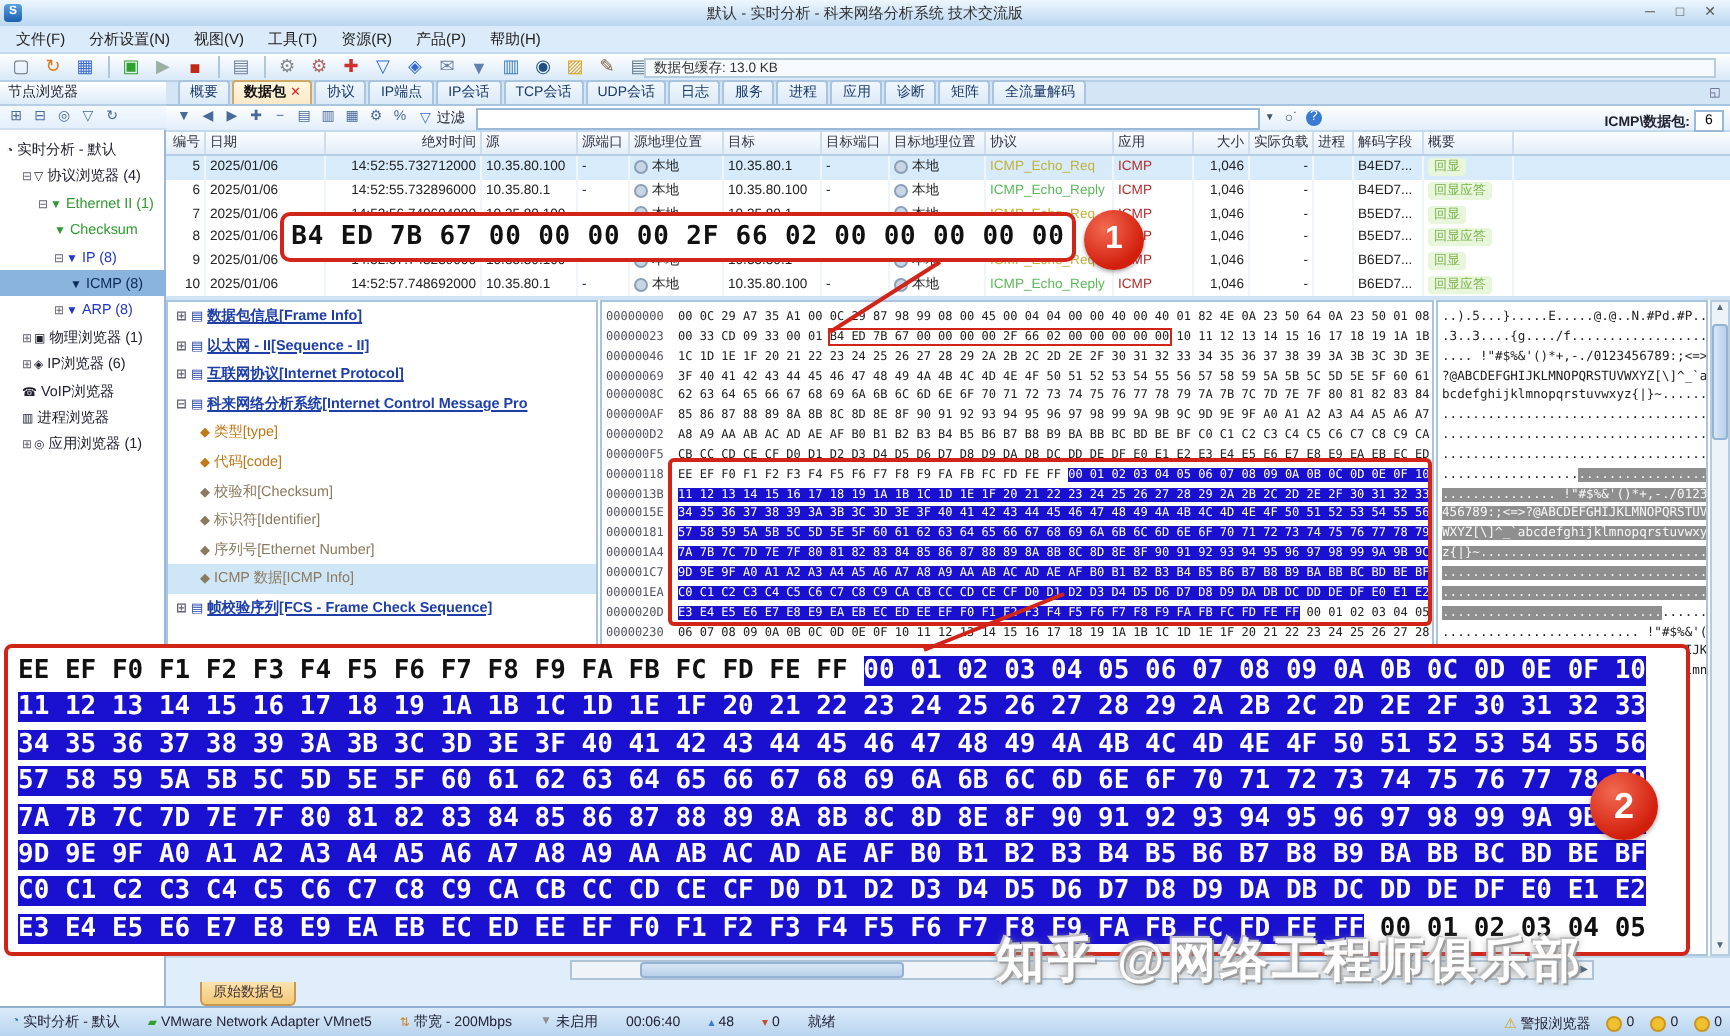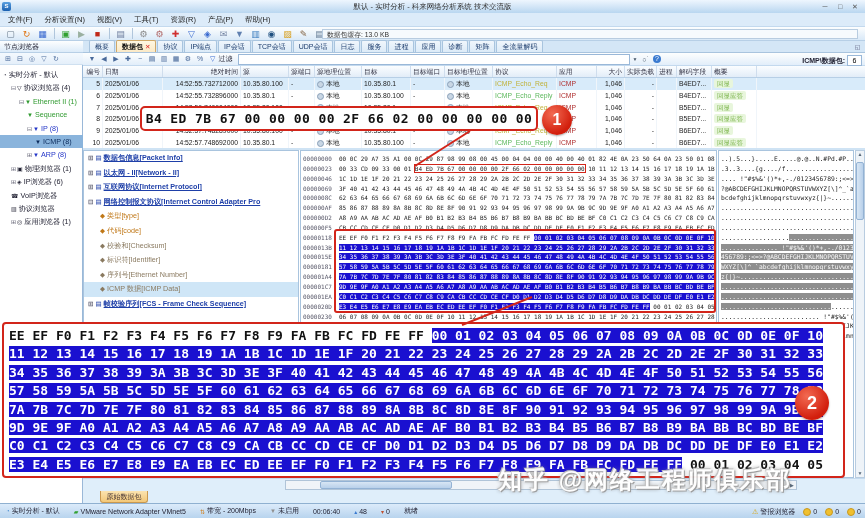--- a/index.html
+++ b/index.html
@@ -169,28 +169,28 @@
     <span class="nb-strip-icon">⊞</span>
     <span class="nb-strip-icon">⊟</span>
     <span class="nb-strip-icon">◎</span>
     <span class="nb-strip-icon">▽</span>
     <span class="nb-strip-icon">↻</span>
   </div>
 <div class="abs" id="nb-tree">
     <div class="nbr" style="padding-left: 3px;"><span class="nico">◔</span><span>实时分析 - 默认</span></div>
     <div class="nbr" style="padding-left: 11px;"><span class="exp">⊟</span><span class="nico">▽</span><span>协议浏览器 (4)</span></div>
     <div class="nbr green" style="padding-left: 19px;"><span class="exp">⊟</span><span class="nico">▼</span><span>Ethernet II (1)</span></div>
-    <div class="nbr green" style="padding-left: 27px;"><span class="nico">▼</span><span>Sequence</span></div>
+    <div class="nbr green" style="padding-left: 27px;"><span class="nico">▼</span><span>Checksum</span></div>
     <div class="nbr blue" style="padding-left: 27px;"><span class="exp">⊟</span><span class="nico">▼</span><span>IP (8)</span></div>
     <div class="nbr sel" style="padding-left: 35px;"><span class="nico">▼</span><span>ICMP (8)</span></div>
     <div class="nbr blue" style="padding-left: 27px;"><span class="exp">⊞</span><span class="nico">▼</span><span>ARP (8)</span></div>
     <div class="nbr" style="padding-left: 11px;"><span class="exp">⊞</span><span class="nico">▣</span><span>物理浏览器 (1)</span></div>
     <div class="nbr" style="padding-left: 11px;"><span class="exp">⊞</span><span class="nico">◈</span><span>IP浏览器 (6)</span></div>
     <div class="nbr" style="padding-left: 11px;"><span class="nico">☎</span><span>VoIP浏览器</span></div>
-    <div class="nbr" style="padding-left: 11px;"><span class="nico">▥</span><span>协议浏览器</span></div>
+    <div class="nbr" style="padding-left: 11px;"><span class="nico">▥</span><span>进程浏览器</span></div>
     <div class="nbr" style="padding-left: 11px;"><span class="exp">⊞</span><span class="nico">◎</span><span>应用浏览器 (1)</span></div>
   </div>
 
 <div class="abs" id="tabrow">
     <span class="tab"><span>概要</span></span>
     <span class="tab active"><span>数据包</span><span class="closex">✕</span></span>
     <span class="tab"><span>协议</span></span>
     <span class="tab"><span>IP端点</span></span>
     <span class="tab"><span>IP会话</span></span>
     <span class="tab"><span>TCP会话</span></span>
@@ -355,30 +355,30 @@
       <span class="tc r" style="width: 32px;">-</span>
       <span class="tc" style="width: 20px;"></span>
       <span class="tc" style="width: 35px;">B6ED7...</span>
       <span class="tc" style="width: 45px;"><span class="badge">回显应答</span></span>
     </div>
   </div>
 
 <div class="abs" id="split1"></div>
 
 <div class="abs" id="decode-panel">
-    <div class="dtr node" style="padding-left: 4px;"><span class="exp">⊞</span><span class="dico">▤</span><span class="lbl">数据包信息[Packet Info]</span></div>
-    <div class="dtr node" style="padding-left: 4px;"><span class="exp">⊞</span><span class="dico">▤</span><span class="lbl">以太网 - II[Network - II]</span></div>
+    <div class="dtr node" style="padding-left: 4px;"><span class="exp">⊞</span><span class="dico">▤</span><span class="lbl">数据包信息[Frame Info]</span></div>
+    <div class="dtr node" style="padding-left: 4px;"><span class="exp">⊞</span><span class="dico">▤</span><span class="lbl">以太网 - II[Sequence - II]</span></div>
     <div class="dtr node" style="padding-left: 4px;"><span class="exp">⊞</span><span class="dico">▤</span><span class="lbl">互联网协议[Internet Protocol]</span></div>
-    <div class="dtr node" style="padding-left: 4px;"><span class="exp">⊟</span><span class="dico">▤</span><span class="lbl">网络控制报文协议[Internet Control Adapter Pro</span></div>
+    <div class="dtr node" style="padding-left: 4px;"><span class="exp">⊟</span><span class="dico">▤</span><span class="lbl">科来网络分析系统[Internet Control Message Pro</span></div>
     <div class="dtr fo" style="padding-left: 16px;"><span class="dico">◆</span><span class="lbl">类型[type]</span></div>
     <div class="dtr fo" style="padding-left: 16px;"><span class="dico">◆</span><span class="lbl">代码[code]</span></div>
     <div class="dtr fg" style="padding-left: 16px;"><span class="dico">◆</span><span class="lbl">校验和[Checksum]</span></div>
     <div class="dtr fg" style="padding-left: 16px;"><span class="dico">◆</span><span class="lbl">标识符[Identifier]</span></div>
     <div class="dtr fg" style="padding-left: 16px;"><span class="dico">◆</span><span class="lbl">序列号[Ethernet Number]</span></div>
-    <div class="dtr fg sel" style="padding-left: 16px;"><span class="dico">◆</span><span class="lbl">ICMP 数据[ICMP Data]</span></div>
+    <div class="dtr fg sel" style="padding-left: 16px;"><span class="dico">◆</span><span class="lbl">ICMP 数据[ICMP Info]</span></div>
     <div class="dtr node" style="padding-left: 4px;"><span class="exp">⊞</span><span class="dico">▤</span><span class="lbl">帧校验序列[FCS - Frame Check Sequence]</span></div>
   </div>
 <div class="abs" id="hex-panel">
     <div class="hxr"><span class="off">00000000</span><span class="hseg p">00 0C 29 A7 35 A1 00 0C 29 87 98 99 08 00 45 00 04 04 00 00 40 00 40 01 82 4E 0A 23 50 64 0A 23 50 01 08</span></div>
     <div class="hxr"><span class="off">00000023</span><span class="hseg p">00 33 CD 09 33 00 01 </span><span class="hseg r">B4 ED 7B 67 00 00 00 00 2F 66 02 00 00 00 00 00</span><span class="hseg p"> 10 11 12 13 14 15 16 17 18 19 1A 1B</span></div>
     <div class="hxr"><span class="off">00000046</span><span class="hseg p">1C 1D 1E 1F 20 21 22 23 24 25 26 27 28 29 2A 2B 2C 2D 2E 2F 30 31 32 33 34 35 36 37 38 39 3A 3B 3C 3D 3E</span></div>
     <div class="hxr"><span class="off">00000069</span><span class="hseg p">3F 40 41 42 43 44 45 46 47 48 49 4A 4B 4C 4D 4E 4F 50 51 52 53 54 55 56 57 58 59 5A 5B 5C 5D 5E 5F 60 61</span></div>
     <div class="hxr"><span class="off">0000008C</span><span class="hseg p">62 63 64 65 66 67 68 69 6A 6B 6C 6D 6E 6F 70 71 72 73 74 75 76 77 78 79 7A 7B 7C 7D 7E 7F 80 81 82 83 84</span></div>
     <div class="hxr"><span class="off">000000AF</span><span class="hseg p">85 86 87 88 89 8A 8B 8C 8D 8E 8F 90 91 92 93 94 95 96 97 98 99 9A 9B 9C 9D 9E 9F A0 A1 A2 A3 A4 A5 A6 A7</span></div>
     <div class="hxr"><span class="off">000000D2</span><span class="hseg p">A8 A9 AA AB AC AD AE AF B0 B1 B2 B3 B4 B5 B6 B7 B8 B9 BA BB BC BD BE BF C0 C1 C2 C3 C4 C5 C6 C7 C8 C9 CA</span></div>

